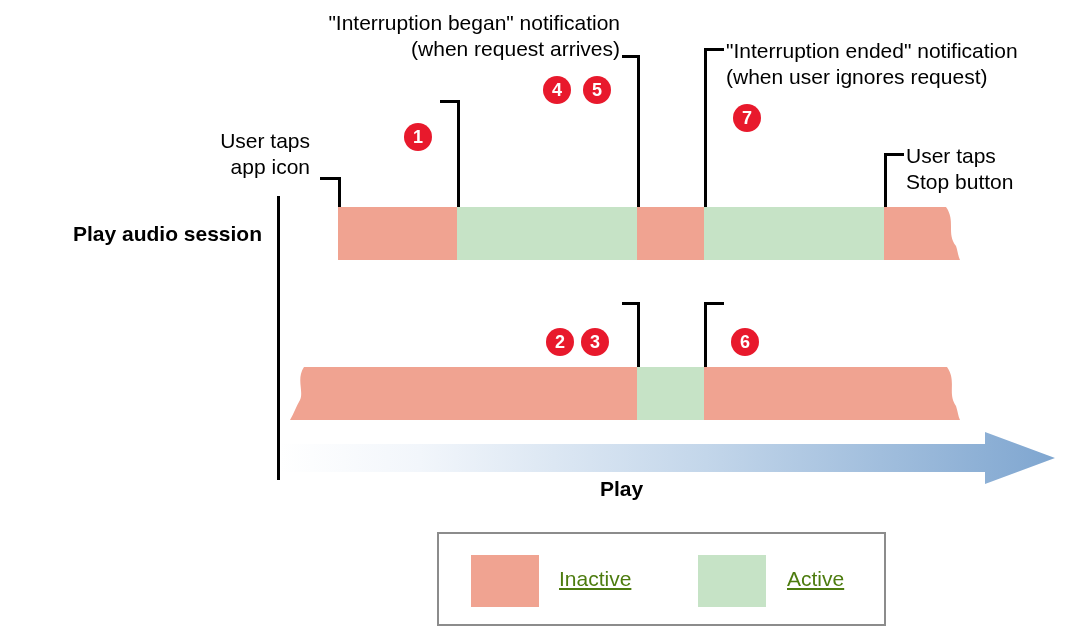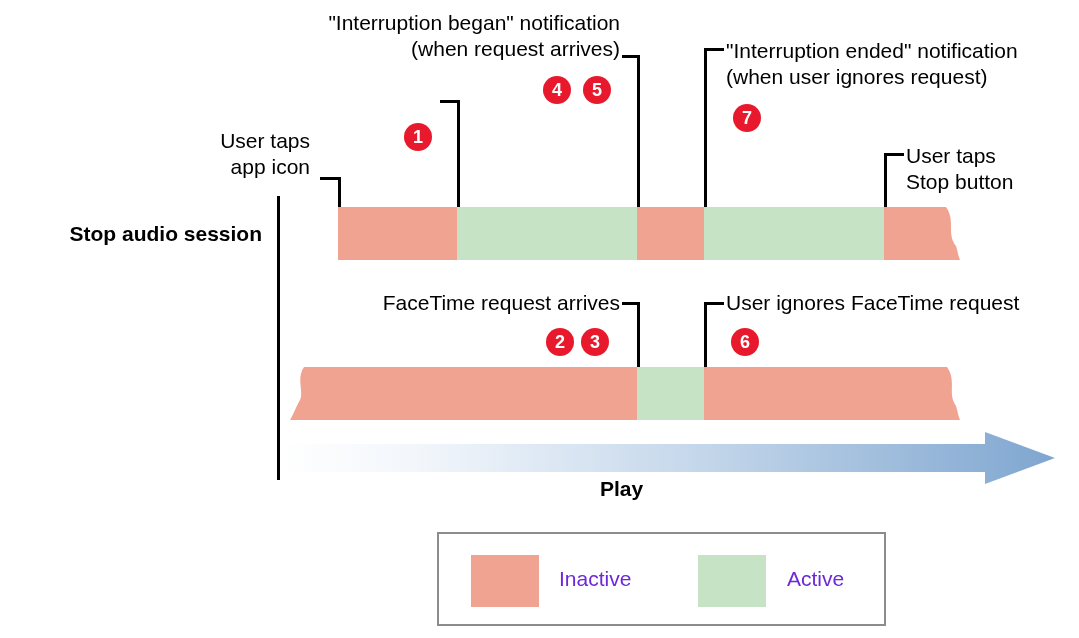--- a/index.html
+++ b/index.html
@@ -99,22 +99,23 @@
     box-sizing: border-box;
   }
   .legend-swatch {
     position: absolute;
     width: 68px;
     height: 52px;
   }
   .legend-text {
     position: absolute;
     font-size: 21px;
-    color: #6d28d9;
-    white-space: pre;
+    color: #4d7c0f;
+    white-space: pre;
+    text-decoration: underline;
   }
 </style>
 </head>
 <body>
 
 <div id="stage">
 
   <div class="anno right" style="left:276px; top:10px; width:344px;">"Interruption began" notification
 (when request arrives)</div>
 
@@ -132,37 +133,35 @@
   <div class="anno right" style="left:80px; top:128px; width:230px;">User taps
 app icon</div>
   <div class="leader-h" style="left:320px; top:177px; width:20px;"></div>
   <div class="leader-v" style="left:338px; top:177px; height:30px;"></div>
 
   <div class="anno left" style="left:906px; top:143px; width:170px;">User taps
 Stop button</div>
   <div class="leader-h" style="left:884px; top:153px; width:20px;"></div>
   <div class="leader-v" style="left:884px; top:153px; height:54px;"></div>
 
-  <div class="anno right" style="left:268px; top:290px; width:352px;">FaceTime request arrives</div>
   <div class="leader-h" style="left:622px; top:302px; width:18px;"></div>
   <div class="leader-v" style="left:637px; top:302px; height:65px;"></div>
 
-  <div class="anno left" style="left:726px; top:290px; width:350px;">User ignores FaceTime request</div>
   <div class="leader-h" style="left:704px; top:302px; width:20px;"></div>
   <div class="leader-v" style="left:704px; top:302px; height:65px;"></div>
 
   <div class="badge" style="left:404px; top:123px;">1</div>
   <div class="badge" style="left:543px; top:76px;">4</div>
   <div class="badge" style="left:583px; top:76px;">5</div>
   <div class="badge" style="left:733px; top:104px;">7</div>
   <div class="badge" style="left:546px; top:328px;">2</div>
   <div class="badge" style="left:581px; top:328px;">3</div>
   <div class="badge" style="left:731px; top:328px;">6</div>
 
-  <div class="row-label" style="left:10px; top:222px; width:252px;">Stop audio session</div>
+  <div class="row-label" style="left:10px; top:222px; width:252px;">Play audio session</div>
 
   <div class="axis-v" style="left:277px; top:196px; height:284px;"></div>
 
   <div class="bar-wrap" style="left:338px; top:207px; width:622px; height:53px;">
     <div class="seg" style="left:0px; width:119px; background:#F0A391;"></div>
     <div class="seg" style="left:119px; width:180px; background:#C6E3C6;"></div>
     <div class="seg" style="left:299px; width:67px; background:#F0A391;"></div>
     <div class="seg" style="left:366px; width:180px; background:#C6E3C6;"></div>
 
     <svg style="position:absolute; left:546px; top:0; width:76px; height:53px;" viewBox="0 0 76 53" preserveAspectRatio="none">

